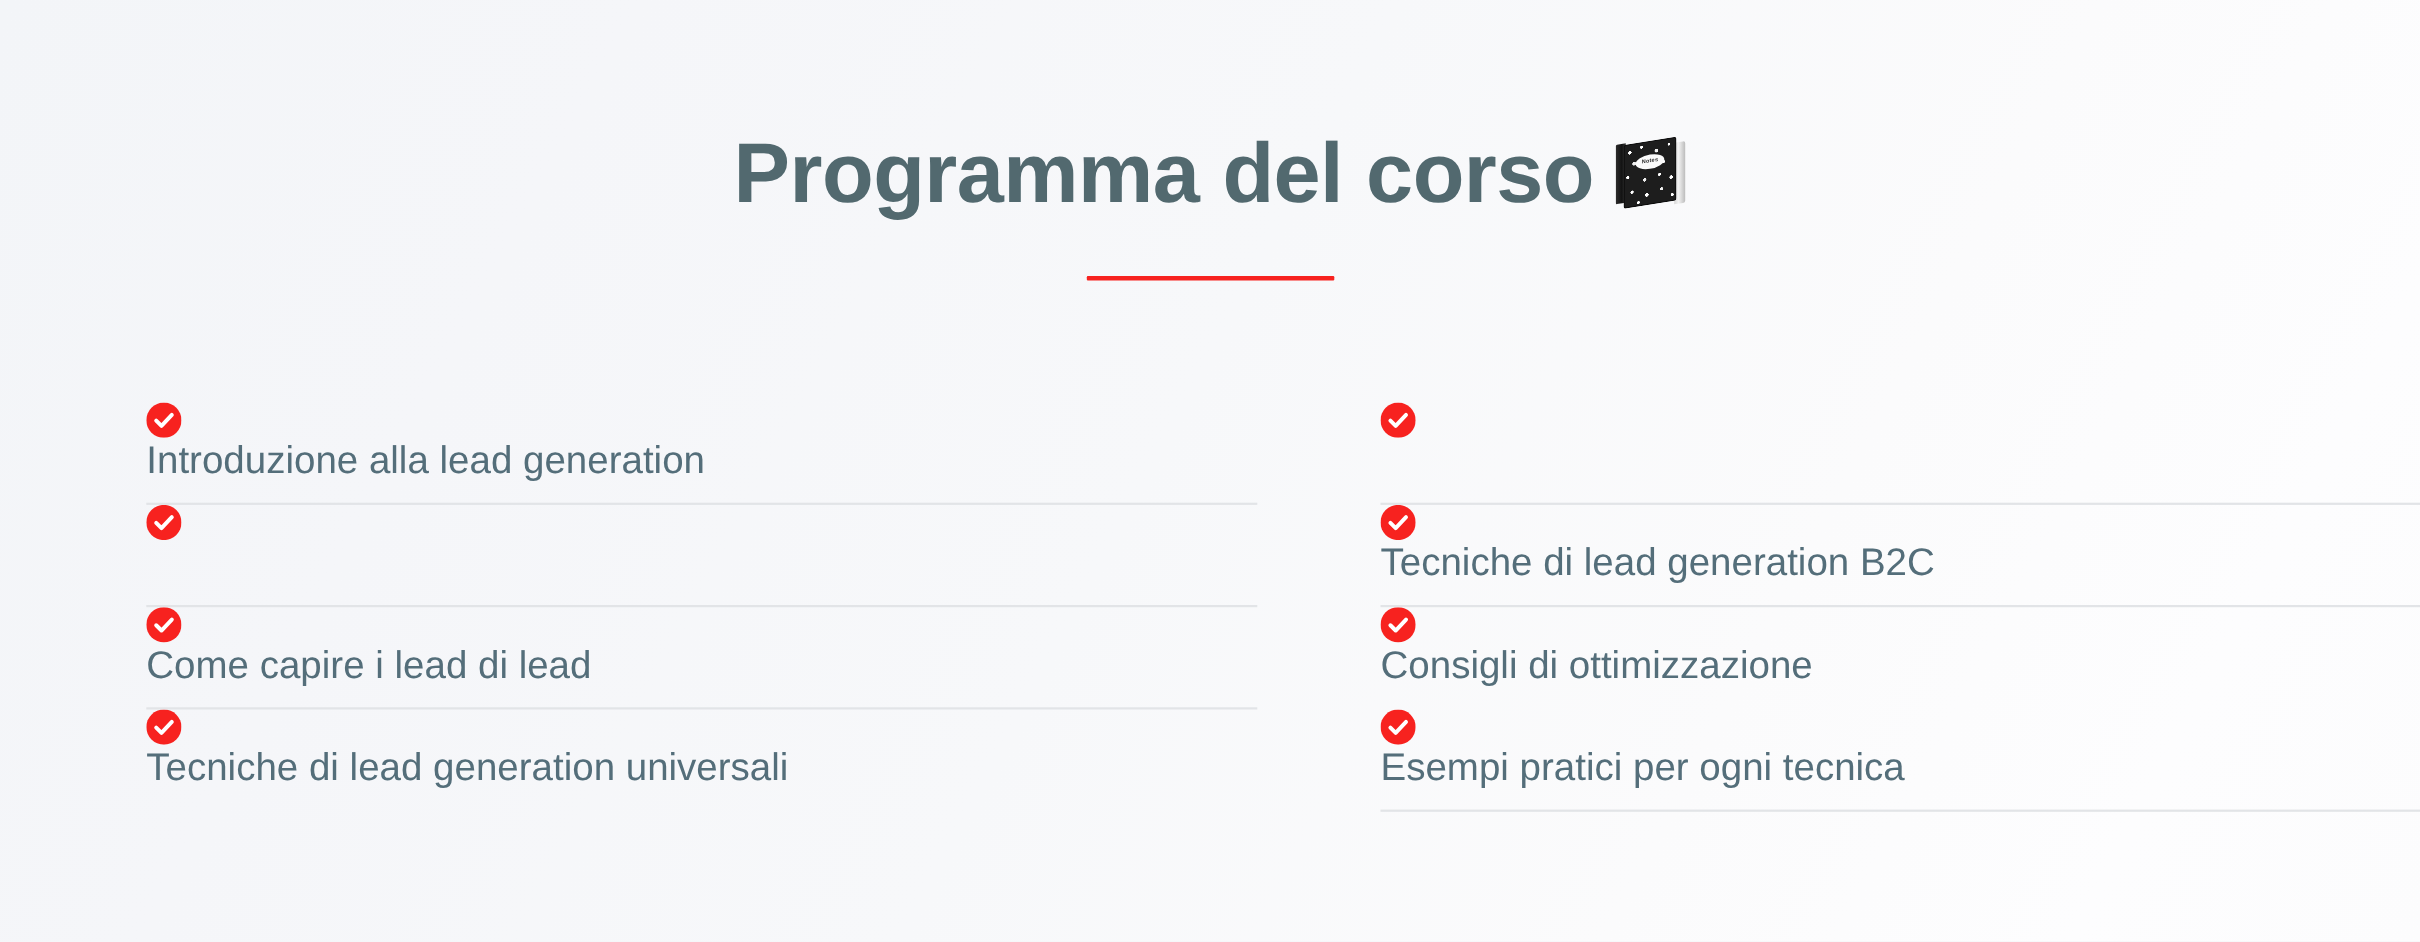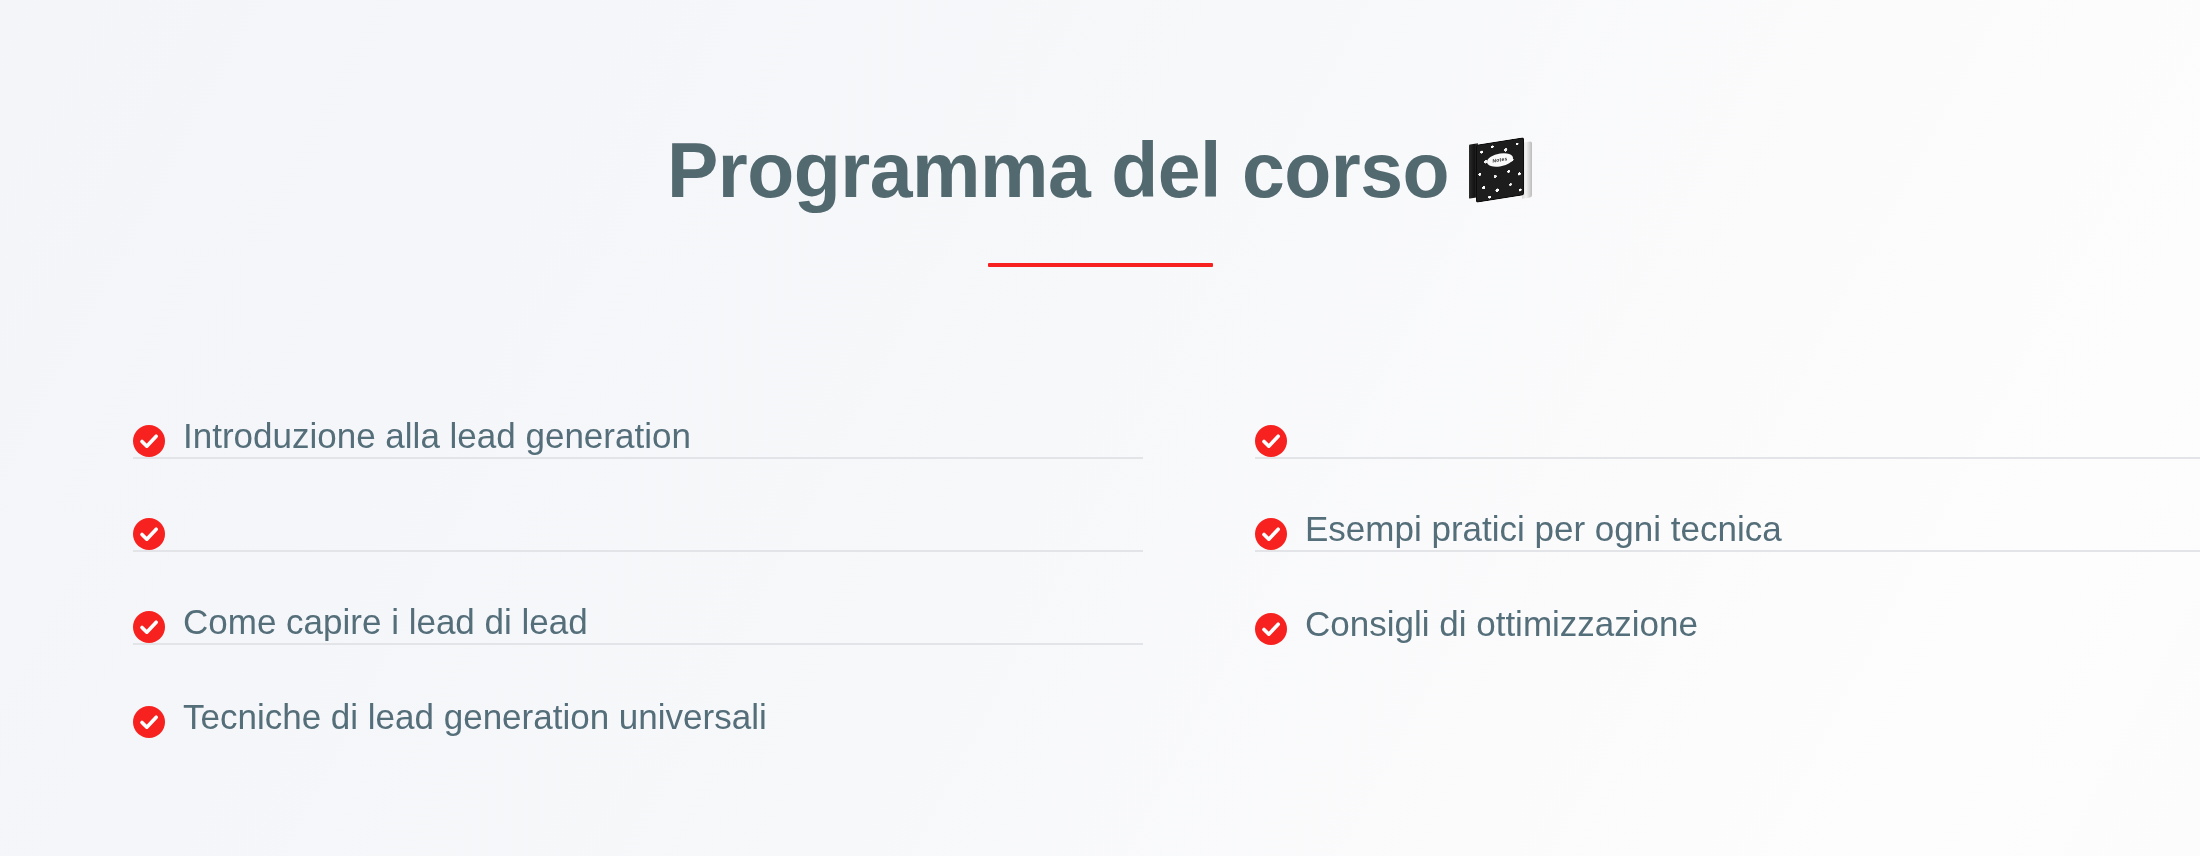--- a/index.html
+++ b/index.html
@@ -35,21 +35,21 @@
   
   .header {
     position: absolute;
     left: 0;
     top: 0;
     width: 2200px;
     text-align: center;
   }
 
   .page-title {
-    margin: 16px;
+    margin: 4px;
     padding-top: 114px;
     font-family: "Liberation Sans", sans-serif;
     font-size: 77px;
     font-weight: bold;
     letter-spacing: -0.5px;
     line-height: 1.05;
     color: #52696f;
     white-space: nowrap;
   }
 
@@ -156,23 +156,24 @@
     padding-left: 133px;
   }
 
   .column-right {
     width: 1057px;
     padding-left: 112px;
   }
 
   .curriculum-item {
     display: flex;
-    align-items: flex-end;
+    align-items: flex-start;
     height: 93px;
     box-sizing: border-box;
+    flex-direction: column;
   }
 
   .curriculum-item.has-rule {
     border-bottom: 2px solid #e2e4e7;
   }
 
   .check-icon {
     flex: 0 0 auto;
     width: 32px;
     height: 32px;
@@ -240,34 +241,41 @@
 
     <div class="column column-right">
 
       <div class="curriculum-item has-rule">
         <svg class="check-icon" viewBox="0 0 32 32" aria-hidden="true">
           <circle cx="16" cy="16" r="16" fill="#f7221f"></circle>
           <path d="M9 16.4 L13.8 21.2 L23.2 11.2" fill="none" stroke="#ffffff" stroke-width="3.6" stroke-linecap="round" stroke-linejoin="round"></path>
         </svg>
       </div>
 
+      <div class="curriculum-item has-rule">
+        <svg class="check-icon" viewBox="0 0 32 32" aria-hidden="true">
+          <circle cx="16" cy="16" r="16" fill="#f7221f"></circle>
+          <path d="M9 16.4 L13.8 21.2 L23.2 11.2" fill="none" stroke="#ffffff" stroke-width="3.6" stroke-linecap="round" stroke-linejoin="round"></path>
+        </svg>
+        <span class="item-label">Tecniche di lead generation B2C</span>
+      </div>
+
+      <div class="curriculum-item">
+        <svg class="check-icon" viewBox="0 0 32 32" aria-hidden="true">
+          <circle cx="16" cy="16" r="16" fill="#f7221f"></circle>
+          <path d="M9 16.4 L13.8 21.2 L23.2 11.2" fill="none" stroke="#ffffff" stroke-width="3.6" stroke-linecap="round" stroke-linejoin="round"></path>
+        </svg>
+        <span class="item-label">Consigli di ottimizzazione</span>
+      </div>
 
       <div class="curriculum-item has-rule">
         <svg class="check-icon" viewBox="0 0 32 32" aria-hidden="true">
           <circle cx="16" cy="16" r="16" fill="#f7221f"></circle>
           <path d="M9 16.4 L13.8 21.2 L23.2 11.2" fill="none" stroke="#ffffff" stroke-width="3.6" stroke-linecap="round" stroke-linejoin="round"></path>
         </svg>
         <span class="item-label">Esempi pratici per ogni tecnica</span>
       </div>
 
-      <div class="curriculum-item">
-        <svg class="check-icon" viewBox="0 0 32 32" aria-hidden="true">
-          <circle cx="16" cy="16" r="16" fill="#f7221f"></circle>
-          <path d="M9 16.4 L13.8 21.2 L23.2 11.2" fill="none" stroke="#ffffff" stroke-width="3.6" stroke-linecap="round" stroke-linejoin="round"></path>
-        </svg>
-        <span class="item-label">Consigli di ottimizzazione</span>
-      </div>
-
     </div>
 
   </div>
 
 </div>
 
 </body></html>

